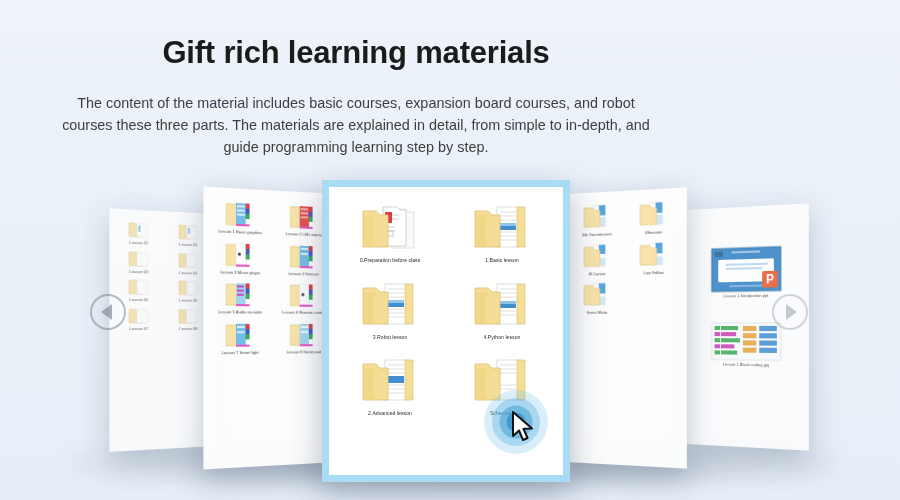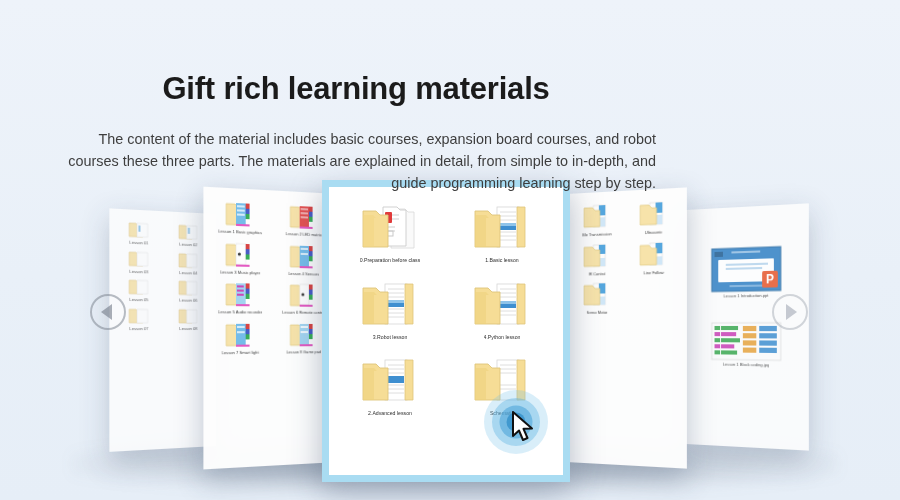--- a/index.html
+++ b/index.html
@@ -26,35 +26,34 @@
   }
 
   
   .text-block {
     position: absolute;
     top: 34px;
     left: 0;
     width: 712px;
     text-align: center;
     z-index: 40;
-    margin-top: 36px;
   }
 
   .headline {
     font-size: 31px;
     font-weight: bold;
     color: #1b1b1b;
     letter-spacing: -0.2px;
     line-height: 1.2;
   }
 
   .subcopy {
     margin: 22px auto 0;
     width: 600px;
-    text-align: right;
+    text-align: center;
     font-size: 14.4px;
     line-height: 1.52;
     color: #3e3e3e;
   }
 
   
   .stage {
     position: absolute;
     left: 0;
     top: 168px;

